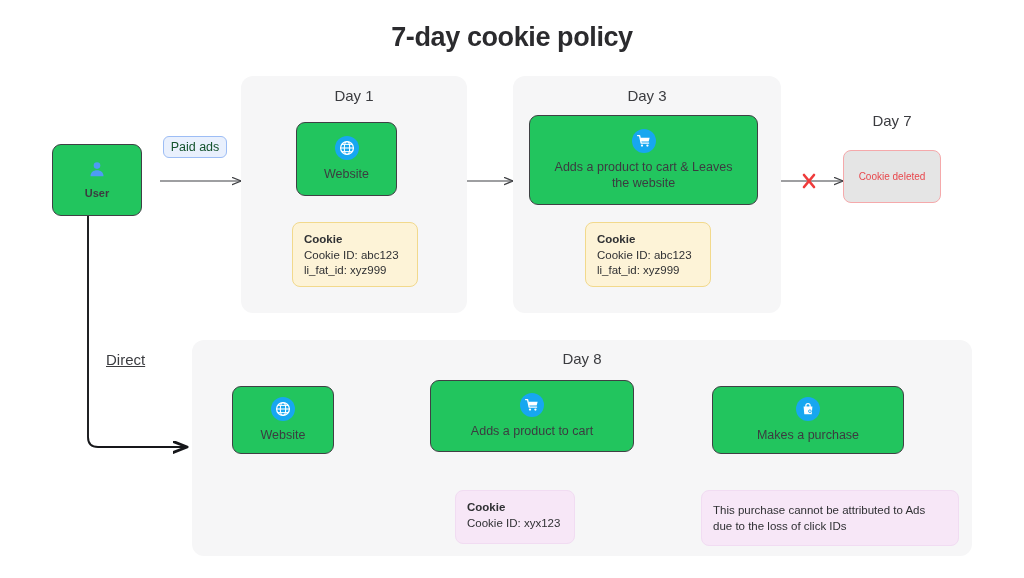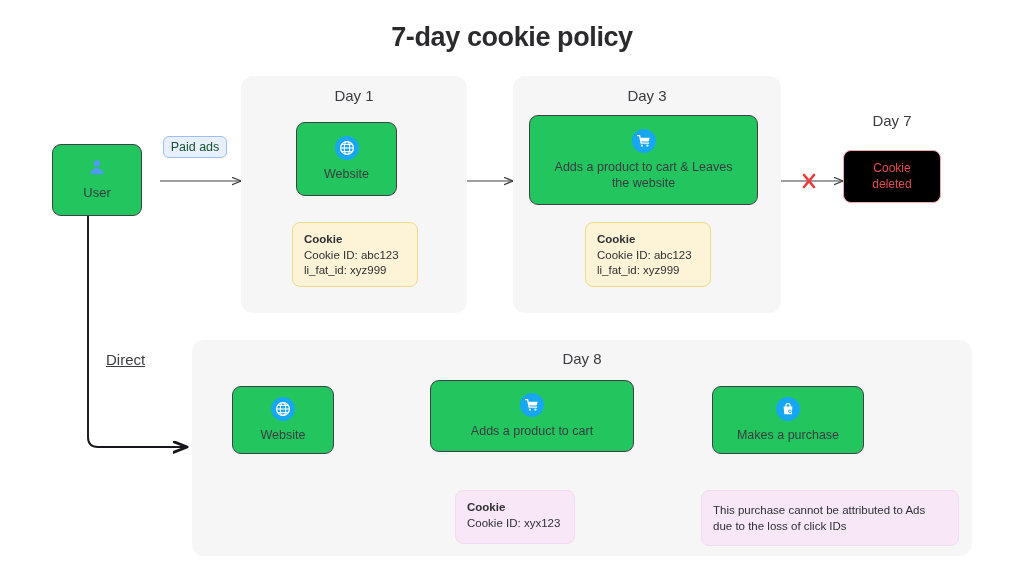--- a/index.html
+++ b/index.html
@@ -57,21 +57,21 @@
     justify-content: center;
   }
   .node-label {
     font-size: 12.5px;
     color: #3b3c40;
     text-align: center;
     line-height: 1.25;
     margin-top: 7px;
     padding: 0 8px;
   }
-  .node-label.big { font-size: 13px; }
+  .node-label.big { font-size: 11px; font-weight: bold; }
 
   
   .icon-circle {
     width: 24px; height: 24px;
     border-radius: 50%;
     background: #17a7f0;
     display: flex;
     align-items: center;
     justify-content: center;
   }
@@ -90,28 +90,28 @@
     background: #fdf3d7;
     border: 1.2px solid #f2d98c;
     color: #2f3033;
   }
   .card-pink {
     background: #f7e7f7;
     border: 1.2px solid #f1dcf2;
     color: #2f3033;
   }
   .card-red {
-    background: #000000;
+    background: #e5e5e5;
     border: 1.3px solid #f5a9ab;
     color: #e8474c;
     text-align: center;
     display: flex;
     align-items: center;
     justify-content: center;
-    font-size: 12px;
+    font-size: 10px;
     line-height: 1.3;
   }
   .card-title { font-weight: bold; }
 
   
   .pill {
     box-sizing: border-box;
     background: #e9f0fd;
     border: 1.2px solid #9dbdf5;
     border-radius: 6px;
@@ -258,21 +258,21 @@
       <svg width="16" height="16" viewBox="0 0 16 16">
         <path d="M1.6 2.6 L3.6 2.6 L5.2 10.1 L12.6 10.1" fill="none" stroke="#ffffff" stroke-width="1.35" stroke-linecap="round" stroke-linejoin="round"></path>
         <path d="M4.4 4.8 L13.6 4.8 L12.7 8.6 L5.2 8.6 Z" fill="#ffffff"></path>
         <circle cx="6" cy="12.6" r="1.15" fill="#ffffff"></circle>
         <circle cx="11.4" cy="12.6" r="1.15" fill="#ffffff"></circle>
       </svg>
     </span>
     <div class="node-label">Adds a product to cart</div>
   </div>
 
-  <div class="abs node" style="left:712px; top:386px; width:152px; height:68px;">
+  <div class="abs node" style="left:712px; top:386px; width:192px; height:68px;">
     <span class="icon-circle">
       <svg width="16" height="16" viewBox="0 0 16 16">
         <path d="M3.6 5.4 L12.4 5.4 L11.7 13.2 L4.3 13.2 Z" fill="#ffffff"></path>
         <path d="M5.9 6.6 L5.9 4.6 A2.1 2.1 0 0 1 10.1 4.6 L10.1 6.6" fill="none" stroke="#ffffff" stroke-width="1.25" stroke-linecap="round"></path>
         <circle cx="9.9" cy="10.2" r="1.35" fill="none" stroke="#17a7f0" stroke-width="0.9"></circle>
       </svg>
     </span>
     <div class="node-label">Makes a purchase</div>
   </div>
 

